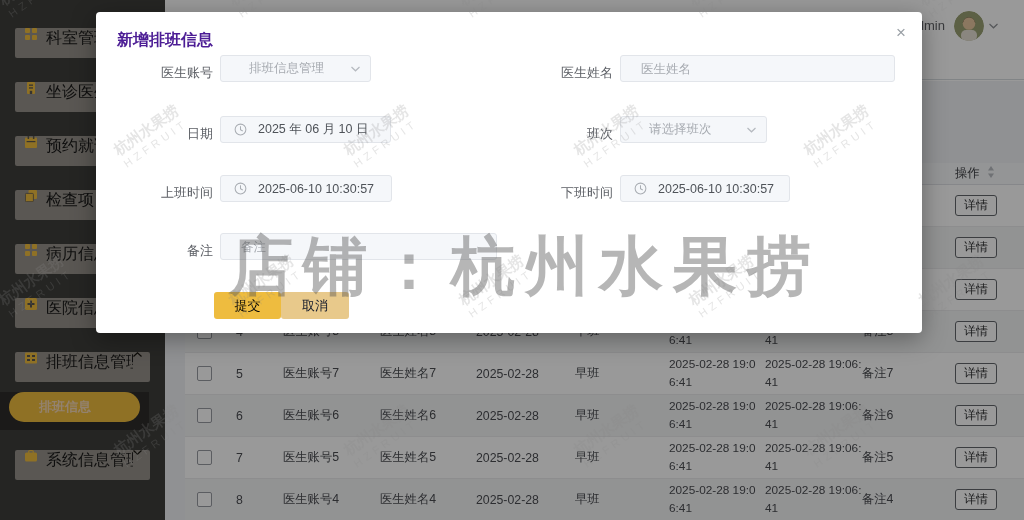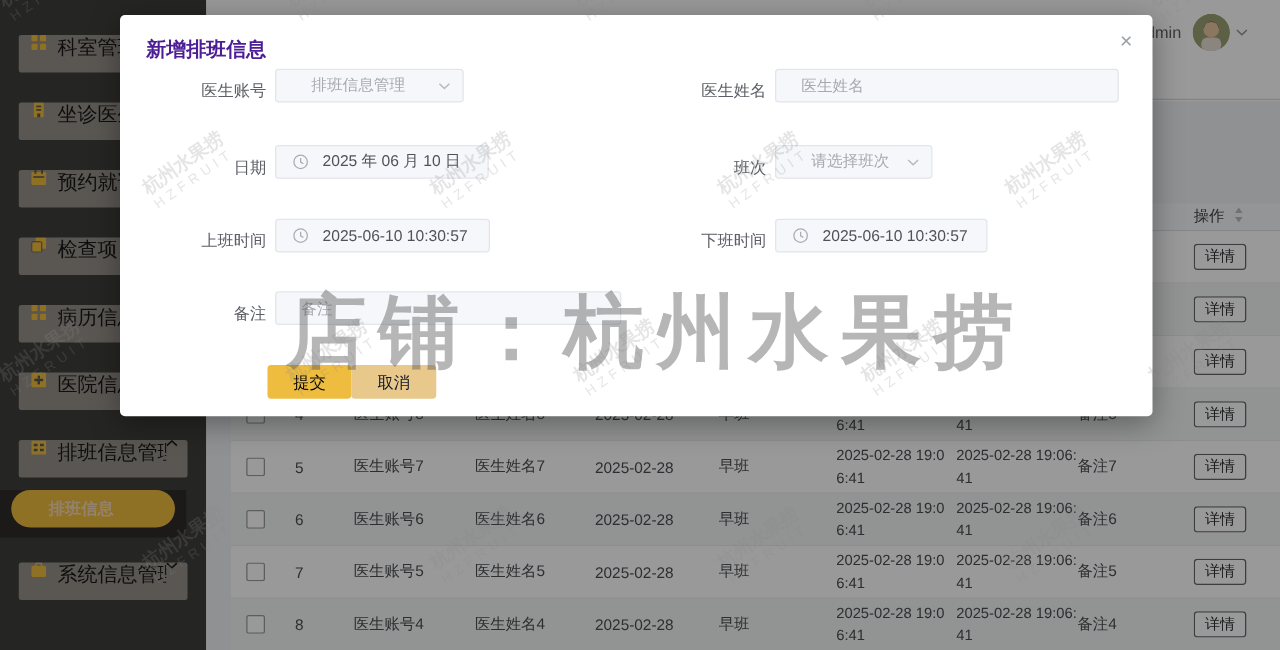--- a/index.html
+++ b/index.html
@@ -359,21 +359,21 @@
               <circle cx="7" cy="7" r="5.8" fill="none" stroke="#a9adb3" stroke-width="1.1"></circle>
               <path d="M7 3.6 V7.2 L9.4 8.6" fill="none" stroke="#a9adb3" stroke-width="1.1"></path>
             </svg>
         </span>
         <span class="val">2025 年 06 月 10 日</span>
       </div>
     </div>
 
     <div class="fi" style="left:407px;top:104px">
       <label>班次</label>
-      <div class="ctl sel" style="width:126px">
+      <div class="ctl sel" style="width:147px">
         <span>请选择班次</span>
         <span class="sel-caret">
           <svg width="9" height="6" viewBox="0 0 9 6">
               <path d="M0.5 1 L4.5 4.8 L8.5 1" fill="none" stroke="#b5b9bf" stroke-width="1.2"></path>
             </svg>
         </span>
       </div>
     </div>
 
     <div class="fi" style="left:7px;top:163px">

